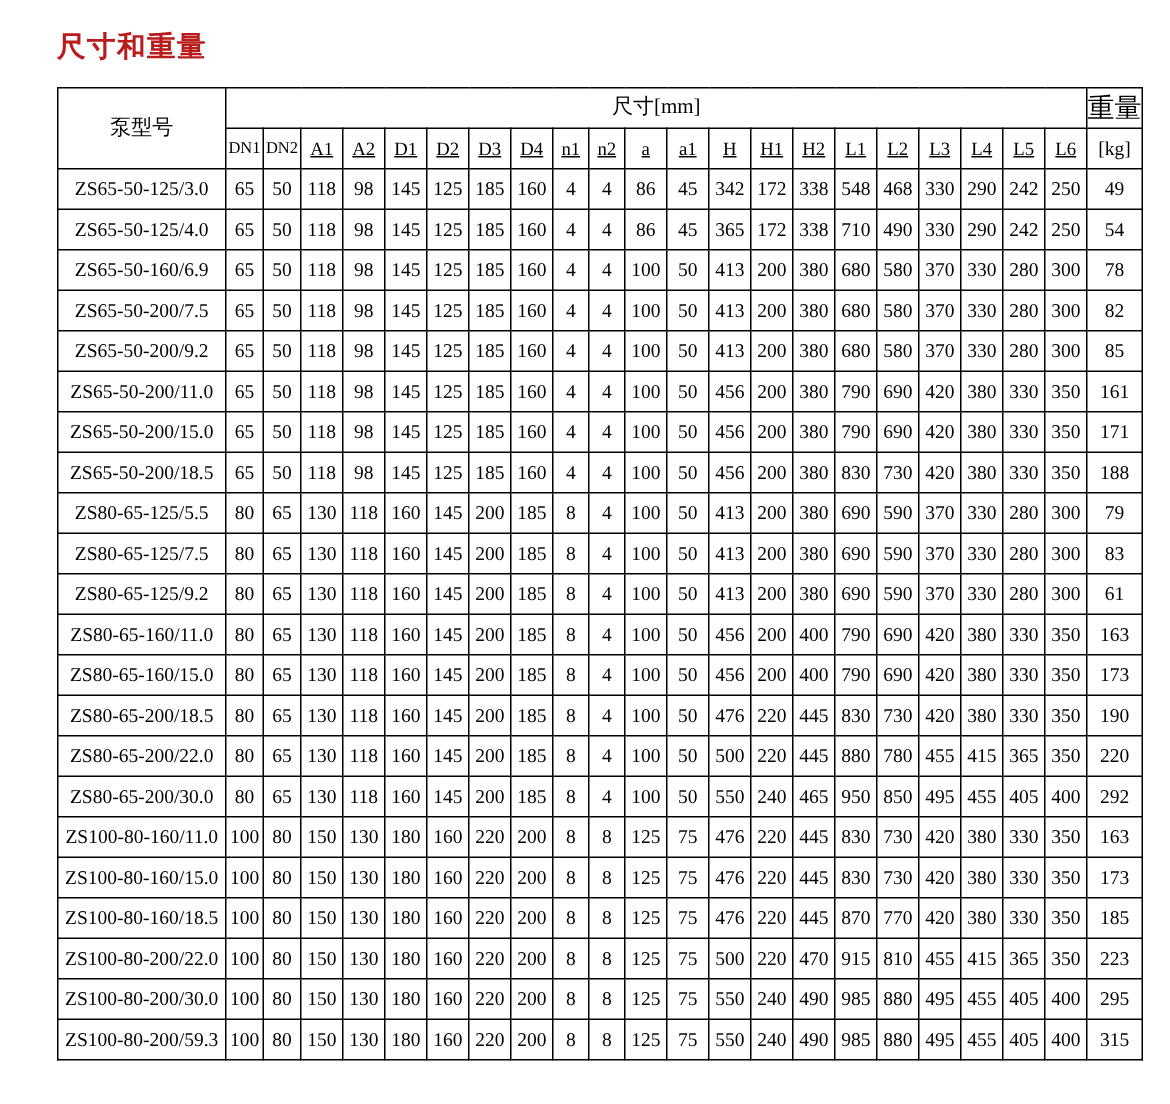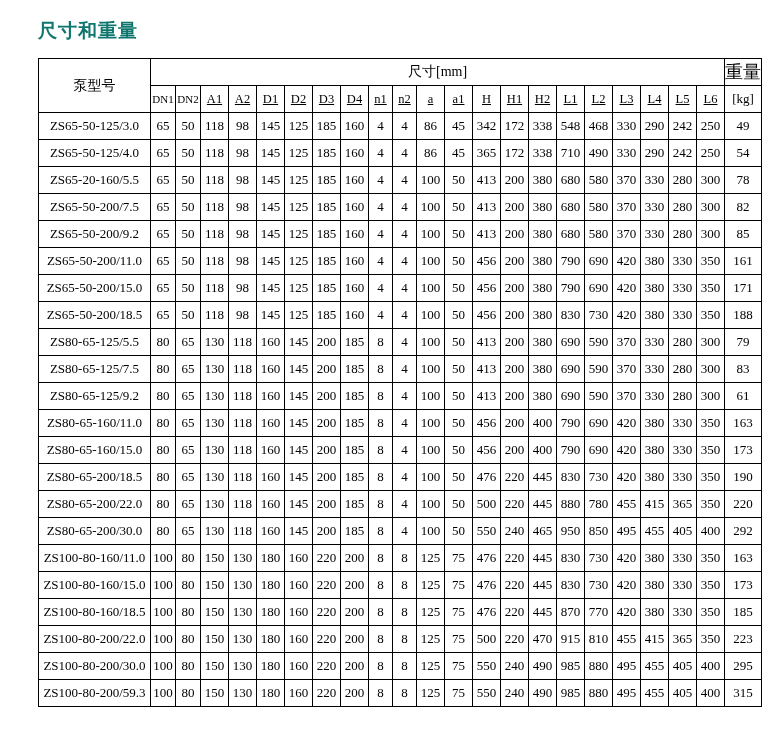--- a/index.html
+++ b/index.html
@@ -18,21 +18,21 @@
     position: relative;
     width: 780px;
     height: 736px;
     box-sizing: border-box;
     padding: 0;
   }
   .title {
     font-family: Liberation Sans, sans-serif;
     font-weight: bold;
     font-size: 19px;
-    color: #0f766e;
+    color: #b91c1c;
     margin: 18px 0 0 38px;
     letter-spacing: 1px;
   }
   .table-wrap {
     margin: 14px auto 0 auto;
     width: 704px;
   }
   table.spec {
     border-collapse: collapse;
     width: 704px;
@@ -198,21 +198,21 @@
             <td class="num">338</td>
             <td class="num">710</td>
             <td class="num">490</td>
             <td class="num">330</td>
             <td class="num">290</td>
             <td class="num">242</td>
             <td class="num">250</td>
             <td class="num">54</td>
           </tr>
           <tr>
-            <td class="model">ZS65-20-160/5.5</td>
+            <td class="model">ZS65-50-160/6.9</td>
             <td class="num">65</td>
             <td class="num">50</td>
             <td class="num">118</td>
             <td class="num">98</td>
             <td class="num">145</td>
             <td class="num">125</td>
             <td class="num">185</td>
             <td class="num">160</td>
             <td class="num">4</td>
             <td class="num">4</td>

